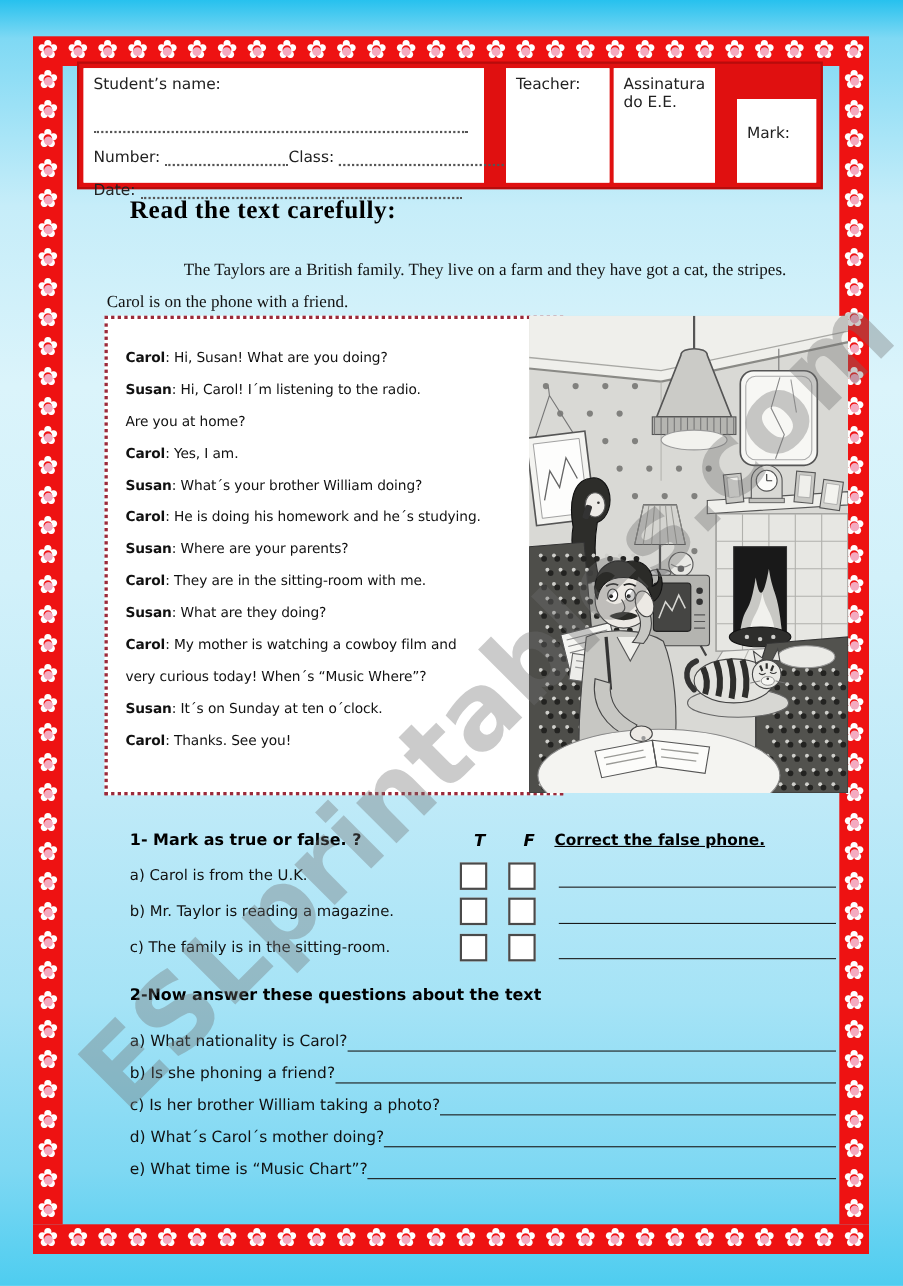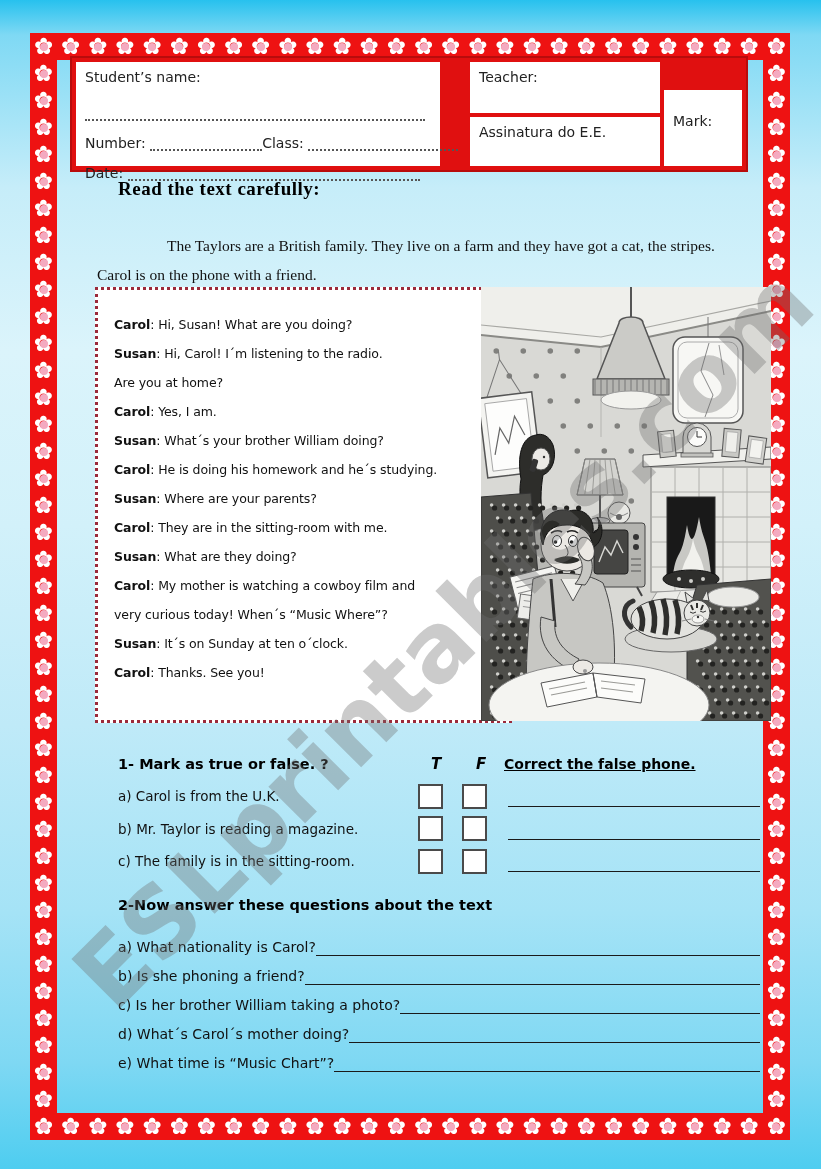--- a/index.html
+++ b/index.html
@@ -15,36 +15,36 @@
   .band-top    { left:30px; top:33px;    width:760px; height:27px; flex-direction:row;  justify-content:space-around; align-items:center;}
   .band-bottom { left:30px; top:1113px;  width:760px; height:27px; flex-direction:row;  justify-content:space-around; align-items:center;}
   .band-left   { left:30px; top:60px;    width:27px;  height:1053px; flex-direction:column; justify-content:space-around; align-items:center;}
   .band-right  { left:763px; top:60px;   width:27px;  height:1053px; flex-direction:column; justify-content:space-around; align-items:center;}
   .flower { position:relative; width:25px; height:25px; display:flex; align-items:center; justify-content:center; }
   .flower .petals { color:#fff; font-size:23px; line-height:25px; }
   .flower .core { position:absolute; left:50%; top:50%; width:8px; height:8px; margin:-4px 0 0 -4px; border-radius:50%; background:#f4aac0; }
 
   
   .form { position:absolute; left:70px; top:56px; width:678px; height:116px;
-          background:#e01010; border:2px solid #b80c0c; display:flex; padding:4px; gap:4px; }
+          background:#e01010; border:2px solid #b80c0c; display:flex; padding:4px; gap:20px; }
   .fbox { background:#fff; border:1px solid #fff; position:relative; }
   .fbox .lbl { font-size:14px; color:#222; }
   .box-left { width:364px; padding:6px 8px; }
-  .col-mid { width:190px; display:flex; flex-direction:column; gap:4px;margin-left:26px; }
+  .col-mid { width:190px; display:flex; flex-direction:row; gap:4px; }
   .box-teacher { flex:1.05; padding:6px 8px; }
   .box-sig { flex:1; padding:6px 8px; }
   .box-mark { flex:1; padding:22px 8px;margin-top:28px; }
   .dotline { display:inline-block; border-bottom:2px dotted #555; height:14px; vertical-align:bottom; }
   .dl-full { display:block; width:340px; margin-top:22px; }
   .frow { margin-top:14px; font-size:14px; color:#222; white-space:nowrap; }
   .dl-num { width:112px; } .dl-cls { width:150px; } .dl-date { width:292px; }
 
   
   .instruction { position:absolute; left:118px; top:178px; font-family:"Liberation Serif",serif;
-                 font-weight:bold; font-size:19px; letter-spacing:.5px; color:#000; }
+                 font-weight:bold; font-size:23px; letter-spacing:.5px; color:#000; }
   .intro { position:absolute; left:97px; top:231px; width:668px; font-family:"Liberation Serif",serif;
            font-size:15.5px; line-height:29px; color:#111; white-space:pre-line; text-indent:70px; }
 
   
   .dialogue { position:absolute; left:95px; top:287px; width:417px; height:436px;
               background:#fff; border:3px dotted #9b2a3a; padding:20px 6px 0 16px; }
   .dline { height:29px; line-height:29px; font-size:12.5px; letter-spacing:-.1px; white-space:nowrap; color:#111; }
   .dline b { font-weight:bold; }
 
   

